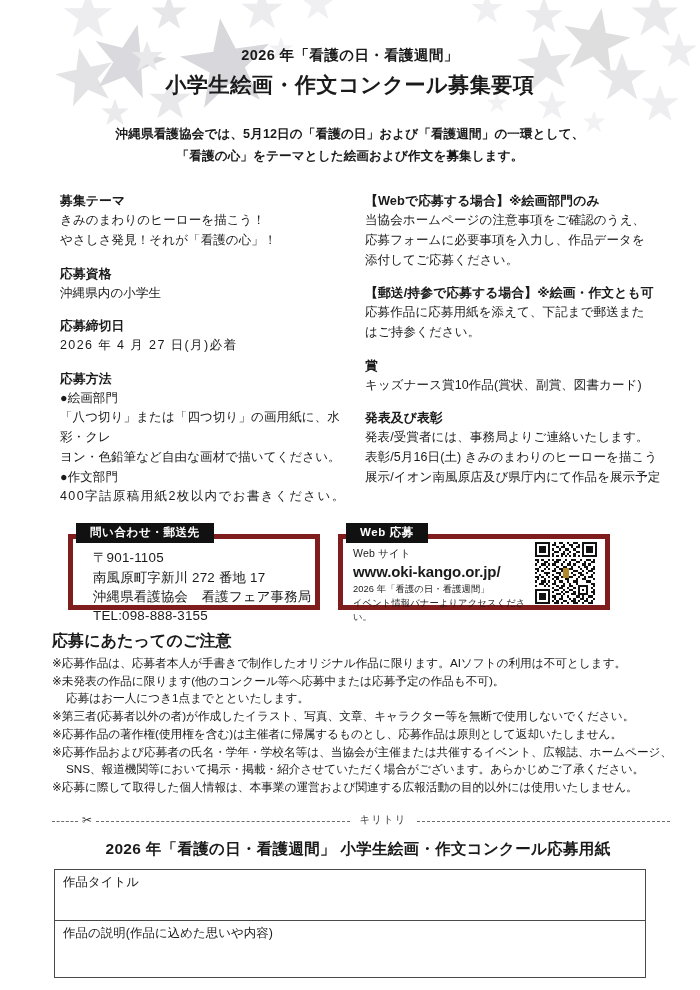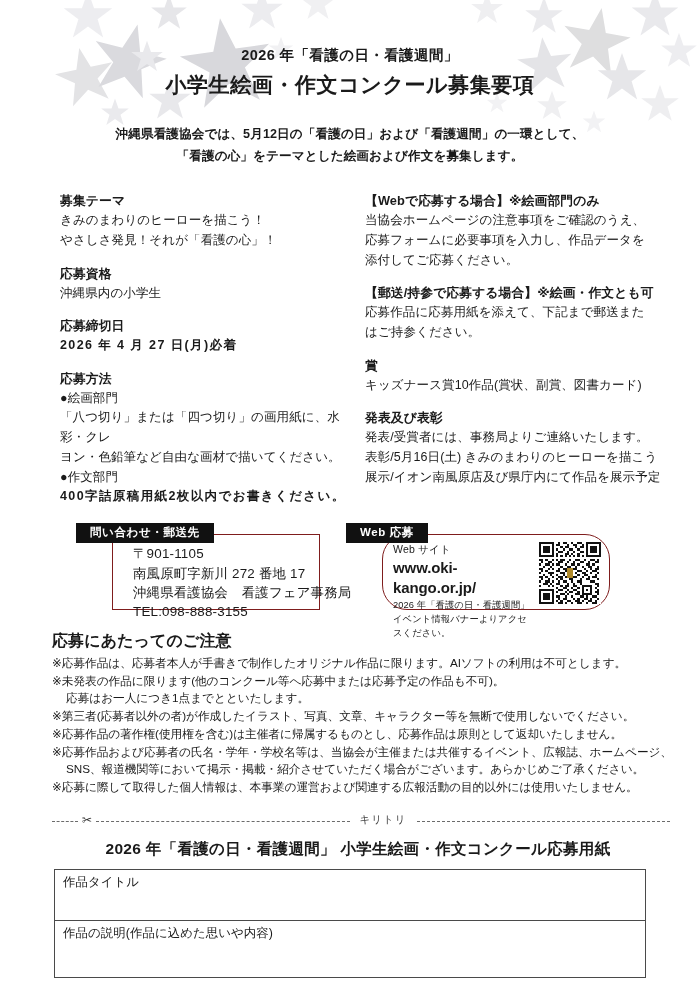--- a/index.html
+++ b/index.html
@@ -72,21 +72,21 @@
     font-weight: bold;
     line-height: 1.55;
     letter-spacing: 0.1px;
   }
   .blk-body {
     font-size: 12.5px;
     line-height: 1.58;
     letter-spacing: 0.1px;
   }
   .blk-body .bullet { display: block; }
-  .spaced { letter-spacing: 1.4px; font-weight: bold; }
+  .spaced { letter-spacing: 1.4px; }
 
   
   .boxes {
     position: relative;
     z-index: 2;
     margin-top: 16px;
     padding-left: 68px;
     display: flex;
     gap: 18px;
   }
@@ -97,30 +97,29 @@
     background: #111111;
     color: #ffffff;
     font-size: 11.5px;
     font-weight: bold;
     letter-spacing: 0.6px;
     padding: 2px 14px 3px 14px;
     z-index: 3;
     white-space: nowrap;
   }
   .box-frame {
-    border: 1px solid #7f1d1d;
+    border: 5px solid #7f1d1d;
     margin-top: 11px;
     background: #fff;
     box-sizing: border-box;
-    margin-left: 44px;
   }
   .box-a { width: 252px; }
   .box-a .box-frame { padding: 9px 0 8px 20px; height: 76px; }
   .box-b { width: 272px; }
-  .box-b .box-frame { padding: 7px 0 6px 10px; height: 76px; display: flex; border-radius: 25px; }
+  .box-b .box-frame { padding: 7px 0 6px 10px; height: 76px; display: flex; }
 
   .addr-line {
     font-size: 13.4px;
     line-height: 1.45;
     letter-spacing: 0.2px;
     white-space: nowrap;
   }
 
   .web-text { flex: 1; }
   .web-small {

